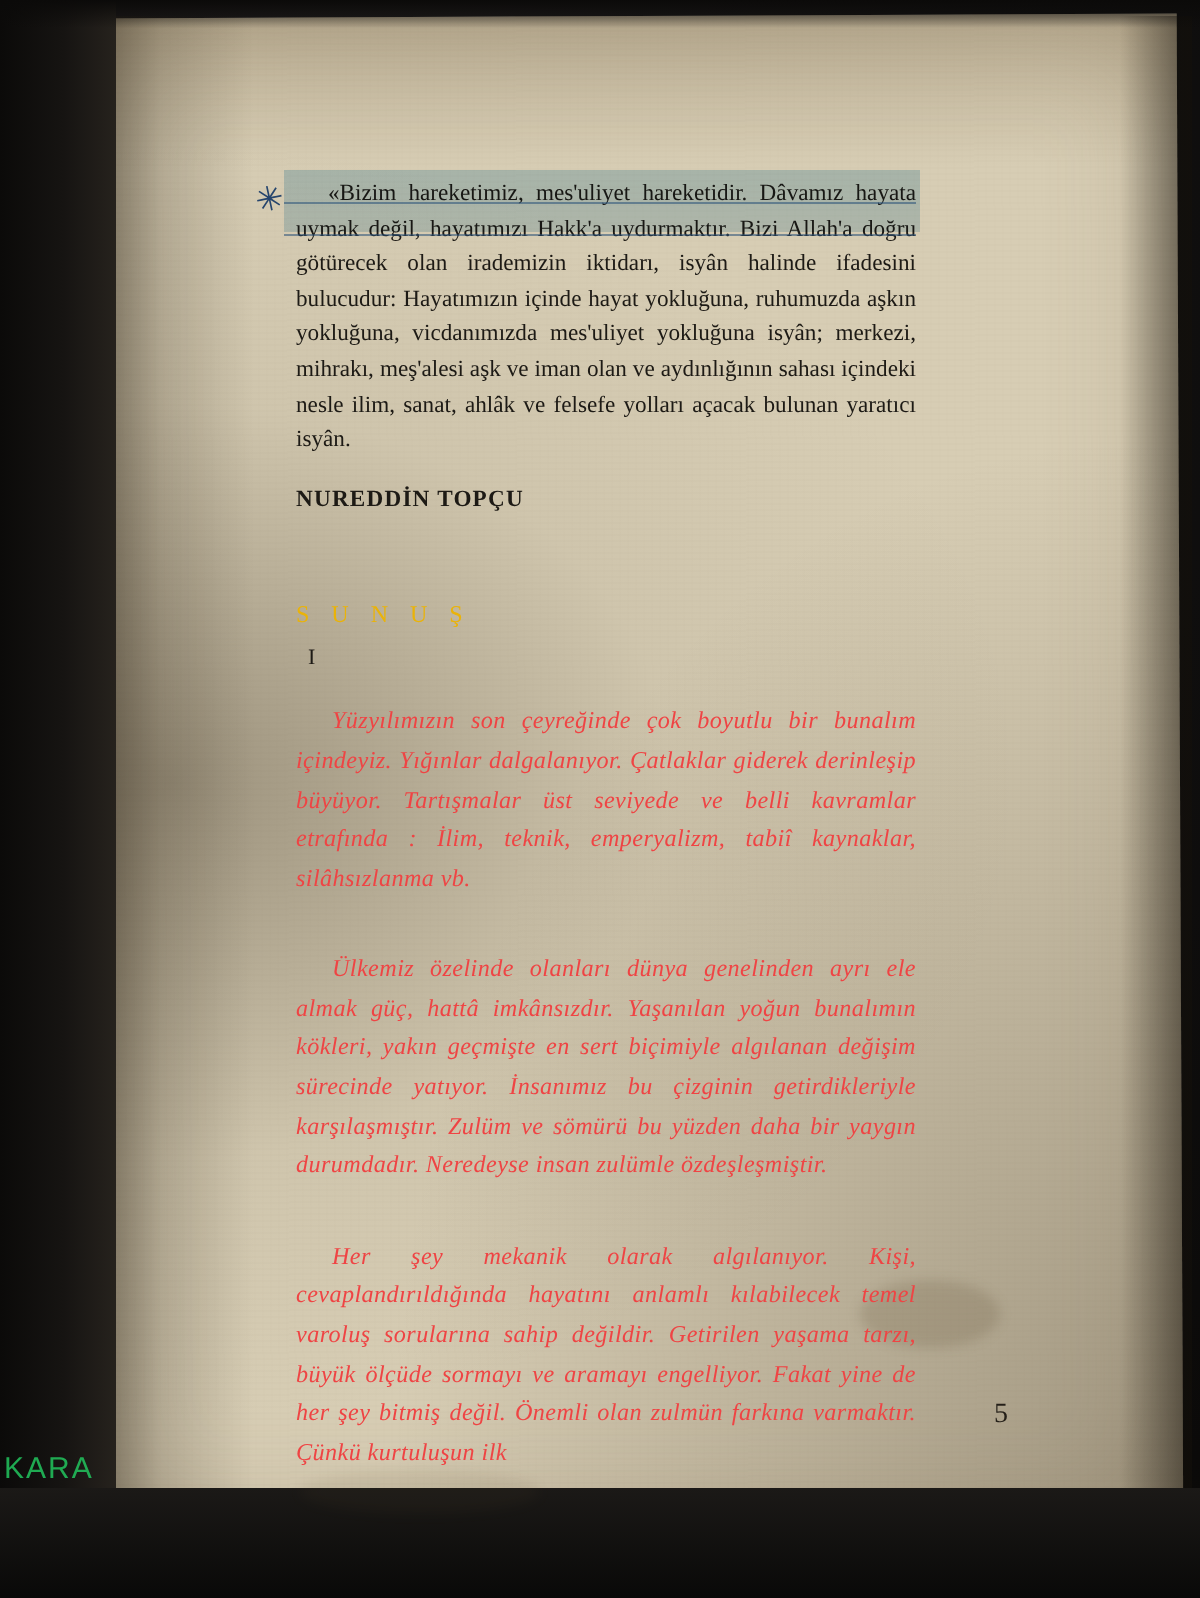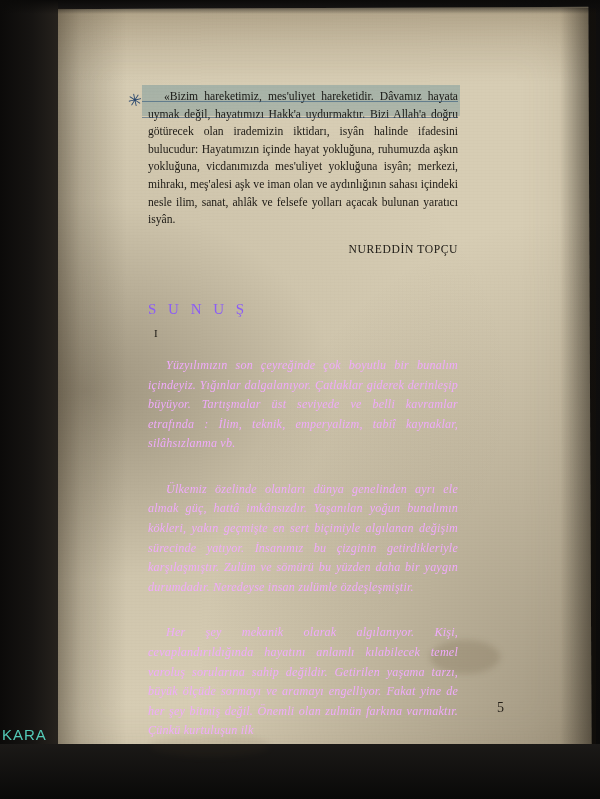--- a/index.html
+++ b/index.html
@@ -33,21 +33,21 @@
     height: 799px;
     background: linear-gradient(90deg, #0b0a09 0%, #161412 55%, #26221d 100%);
   }
   .spine-label {
     position: absolute;
     left: 2px;
     top: 726px;
     font-family: "Liberation Sans", sans-serif;
     font-size: 15px;
     letter-spacing: 1px;
-    color: #5eead4;
+    color: #22c55e;
     opacity: .85;
   }
 
   
   .bottom-edge {
     position: absolute;
     left: 0;
     bottom: 0;
     width: 600px;
     height: 55px;
@@ -146,47 +146,47 @@
     height: 18px;
     color: #26456d;
     font-size: 17px;
     line-height: 16px;
     font-family: "DejaVu Sans", sans-serif;
     transform: rotate(-12deg);
   }
 
   .author {
     margin-top: 12px;
-    text-align: right;
     letter-spacing: .6px;
     font-size: 11.6px;
+    font-weight: bold;
   }
 
   
   .section-heading {
     margin-top: 40px;
-    font-size: 15px;
+    font-size: 12px;
     letter-spacing: 4px;
-    color: #8b5cf6;
+    color: #eab308;
   }
   .section-num {
     margin-top: 4px;
     margin-left: 6px;
     font-size: 11px;
     letter-spacing: 1px;
   }
 
   
   .body-italic {
     margin-top: 14px;
     font-style: italic;
     font-size: 12.1px;
     line-height: 1.62;
     letter-spacing: .2px;
-    color: #f0abfc;
+    color: #ef4444;
   }
   .body-italic p {
     margin: 0;
     text-indent: 18px;
   }
   .body-italic p + p { margin-top: 26px; }
 
   .page-number {
     position: absolute;
     left: 497px;

